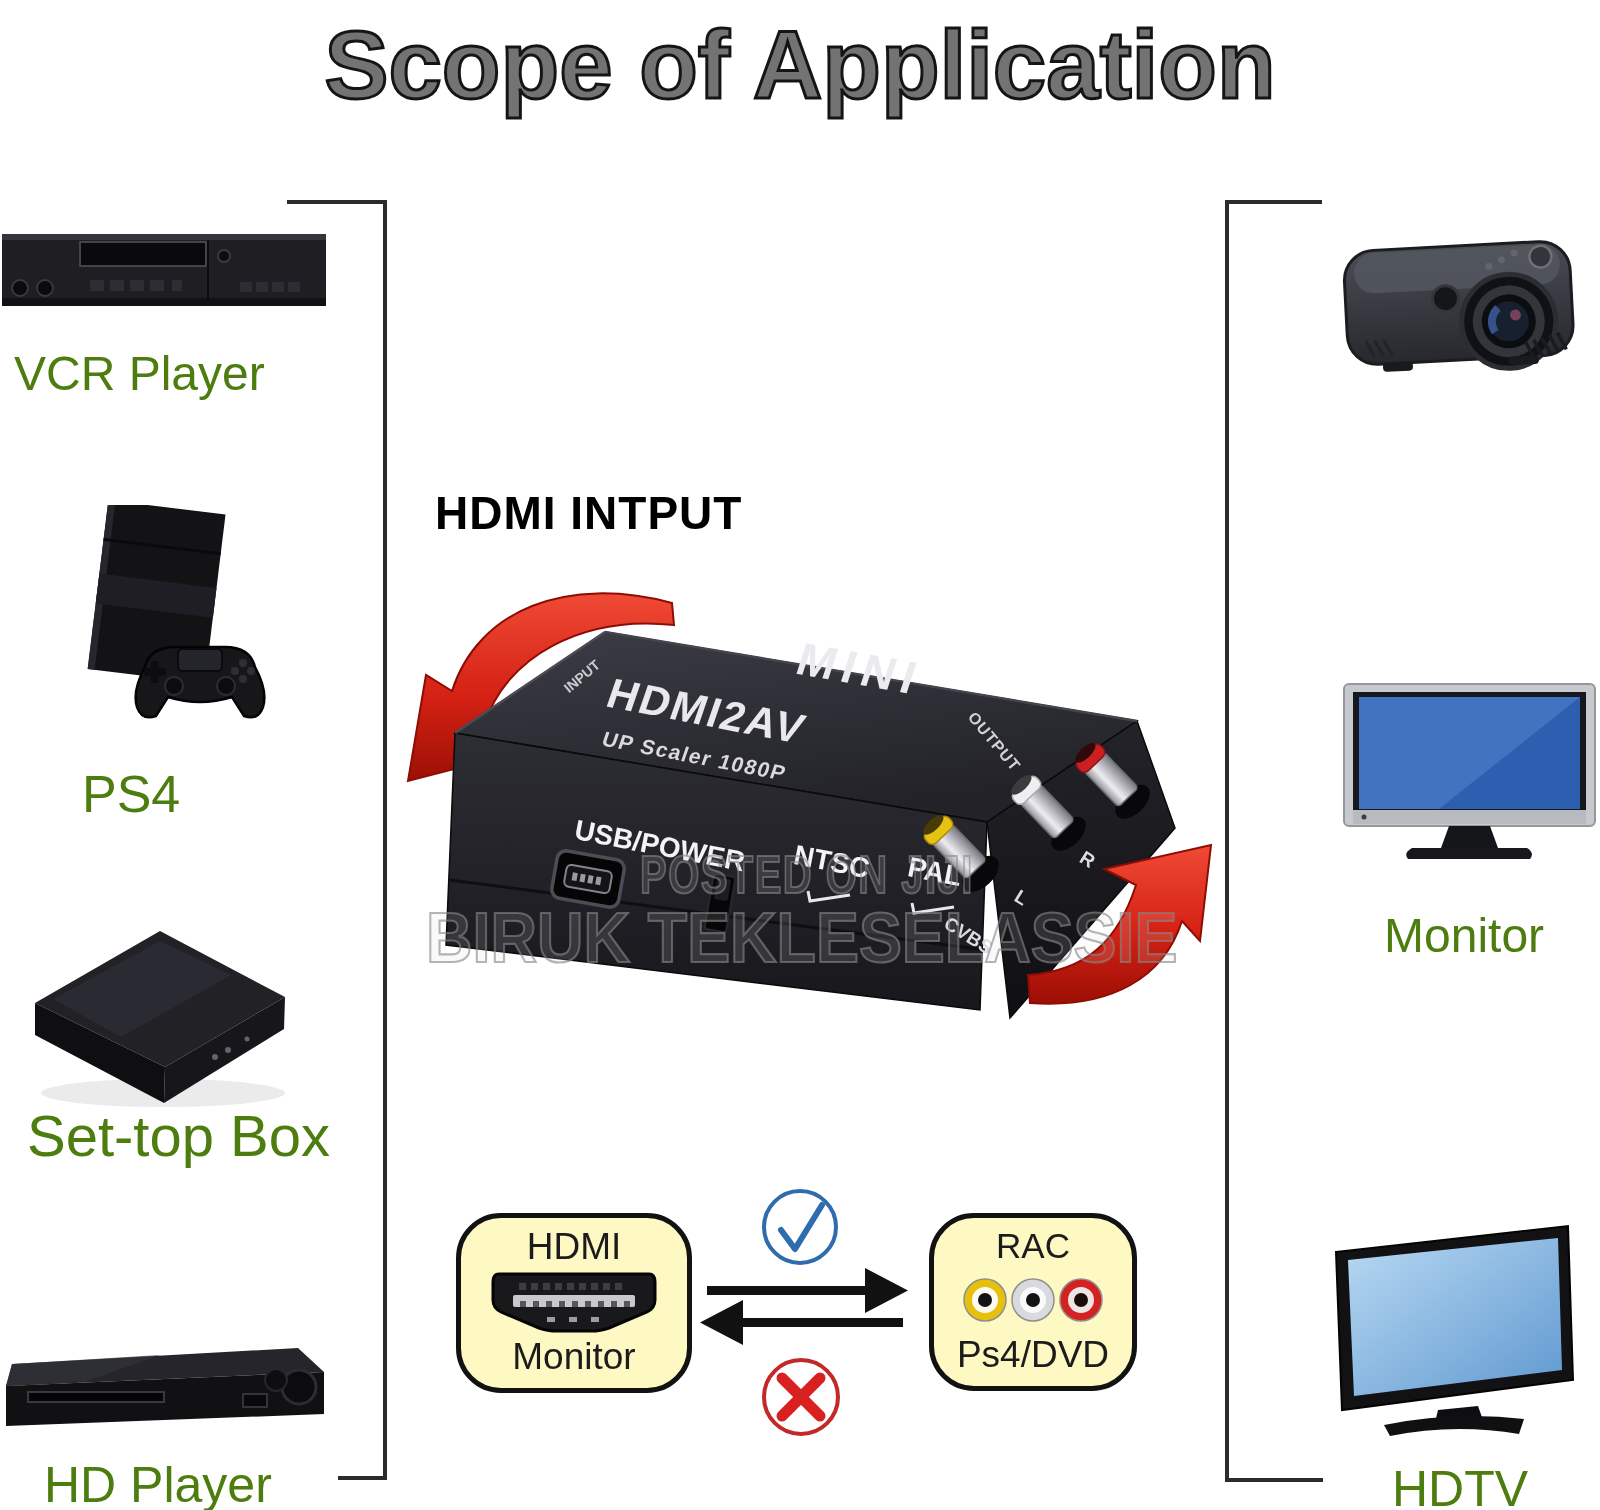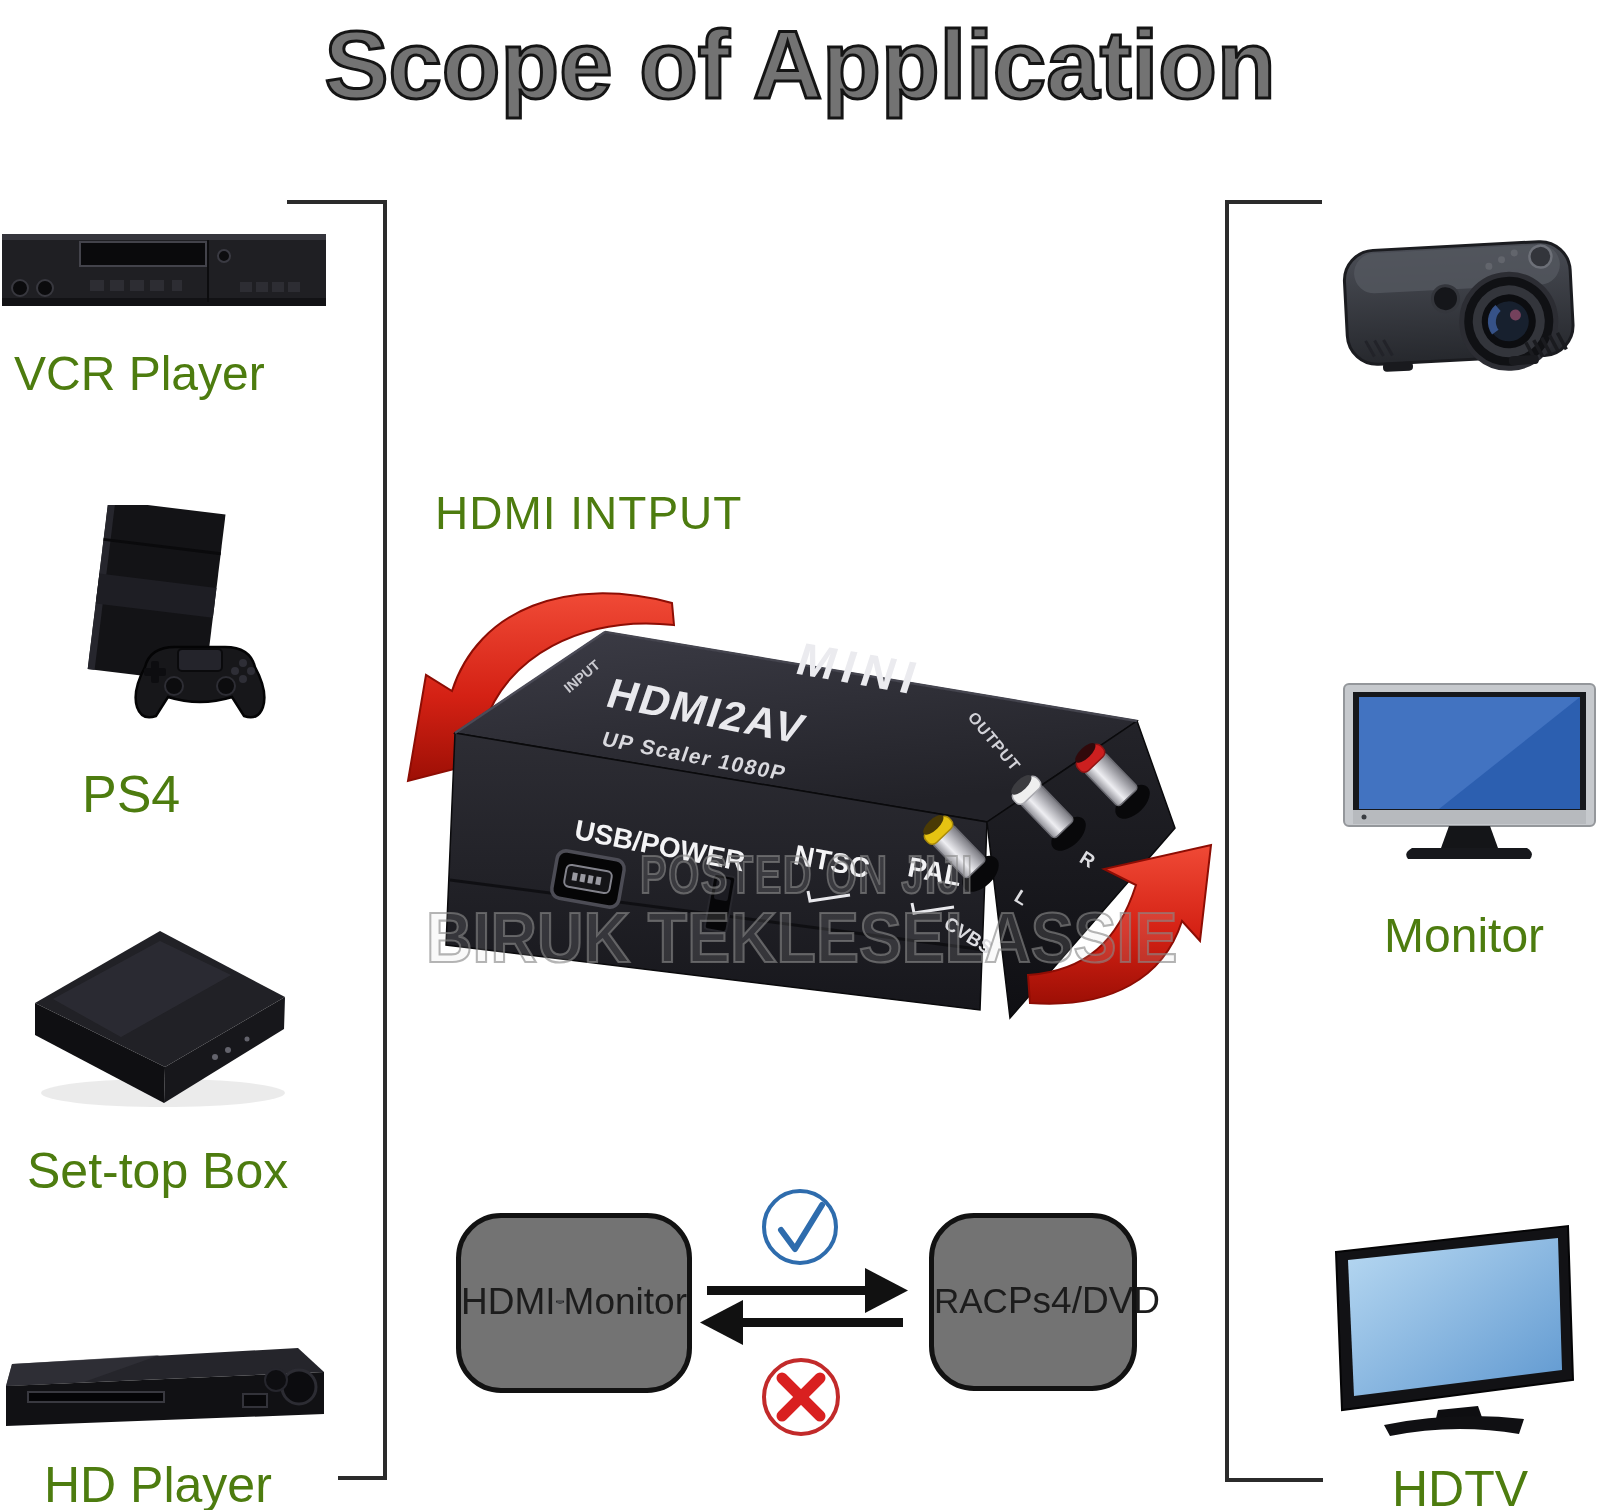--- a/index.html
+++ b/index.html
@@ -7,30 +7,30 @@
     position:relative;width:1600px;height:1510px;background:#ffffff;overflow:hidden;
     font-family:"Liberation Sans",sans-serif;color:#1b1b1b;
   }
   .abs{position:absolute;}
   .title{
     left:0;top:10px;width:1600px;text-align:center;
     font-size:96px;font-weight:700;letter-spacing:0px;color:#737373;
     -webkit-text-stroke:3px #151515;white-space:nowrap;
   }
   .devlabel{font-size:48px;font-weight:400;color:#4d7c0f;white-space:nowrap;}
-  .biglabel{font-size:46px;font-weight:400;color:#4d7c0f;white-space:nowrap;letter-spacing:1px;}
+  .biglabel{font-size:46px;font-weight:700;color:#000000;white-space:nowrap;letter-spacing:1px;}
   .bracket{background:#2b2b2b;}
   .wm{
     color:rgba(215,215,215,0.14);
     -webkit-text-stroke:2.2px rgba(135,135,135,0.62);
     font-weight:700;white-space:nowrap;transform-origin:left top;z-index:6;
   }
   .cbox{
-    border:5px solid #121212;border-radius:45px;background:#737373;
-    display:flex;flex-direction:row;align-items:center;justify-content:space-between;
+    border:5px solid #121212;border-radius:45px;background:#fef9c3;
+    display:flex;flex-direction:column;align-items:center;justify-content:space-between;
     box-sizing:border-box;padding:8px 0 10px 0;z-index:4;
   }
   .cbox .t{font-size:37px;color:#1c1c1c;}
   svg{display:block;}
 </style>
 </head>
 <body>
 
 <div id="canvas">
 
@@ -91,21 +91,21 @@
   <svg class="abs" style="left:15px;top:915px;" width="290" height="205" viewBox="0 0 290 205">
     <ellipse cx="148" cy="178" rx="122" ry="14" fill="rgba(0,0,0,0.08)"></ellipse>
     <polygon points="20,88 145,16 270,82 150,152" fill="#212126"></polygon>
     <polygon points="38,84 145,26 216,60 106,122" fill="#2f2f38" opacity="0.7"></polygon>
     <polygon points="20,88 150,152 149,188 20,120" fill="#0f0f12"></polygon>
     <polygon points="150,152 270,82 269,114 149,188" fill="#17171b"></polygon>
     <circle cx="200" cy="142" r="3" fill="#63636c"></circle>
     <circle cx="213" cy="135" r="3" fill="#63636c"></circle>
     <circle cx="232" cy="124" r="2.5" fill="#63636c"></circle>
   </svg>
-  <div class="abs devlabel" style="left:27px;top:1142px;font-size:50px;">Set-top Box</div>
+  <div class="abs devlabel" style="left:27px;top:1102px;font-size:58px;">Set-top Box</div>
 
   <svg class="abs" style="left:0px;top:1342px;" width="330" height="95" viewBox="0 0 330 95">
     <polygon points="12,22 298,6 324,30 6,44" fill="#25252b"></polygon>
     <polygon points="12,22 160,13 84,40 6,44" fill="#32323b" opacity="0.65"></polygon>
     <polygon points="6,44 324,30 324,72 6,84" fill="#111114"></polygon>
     <circle cx="299" cy="45" r="17" fill="#0c0c0f" stroke="#2c2c33" stroke-width="3"></circle>
     <circle cx="276" cy="38" r="11" fill="#0e0e11" stroke="#26262d" stroke-width="2"></circle>
     <rect x="28" y="50" width="136" height="10" fill="#050507" stroke="#393940" stroke-width="2"></rect>
     <rect x="243" y="52" width="24" height="13" fill="#09090b" stroke="#33333a" stroke-width="2"></rect>
   </svg>

